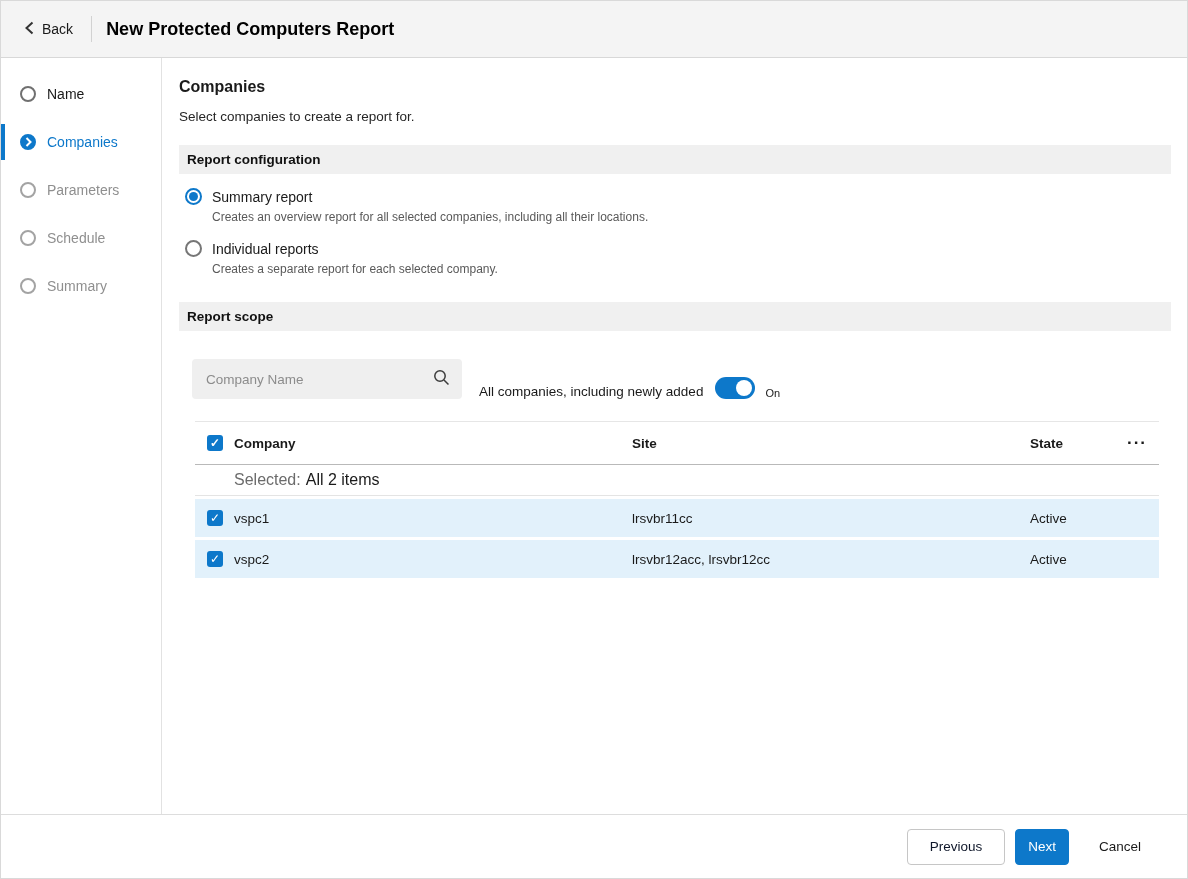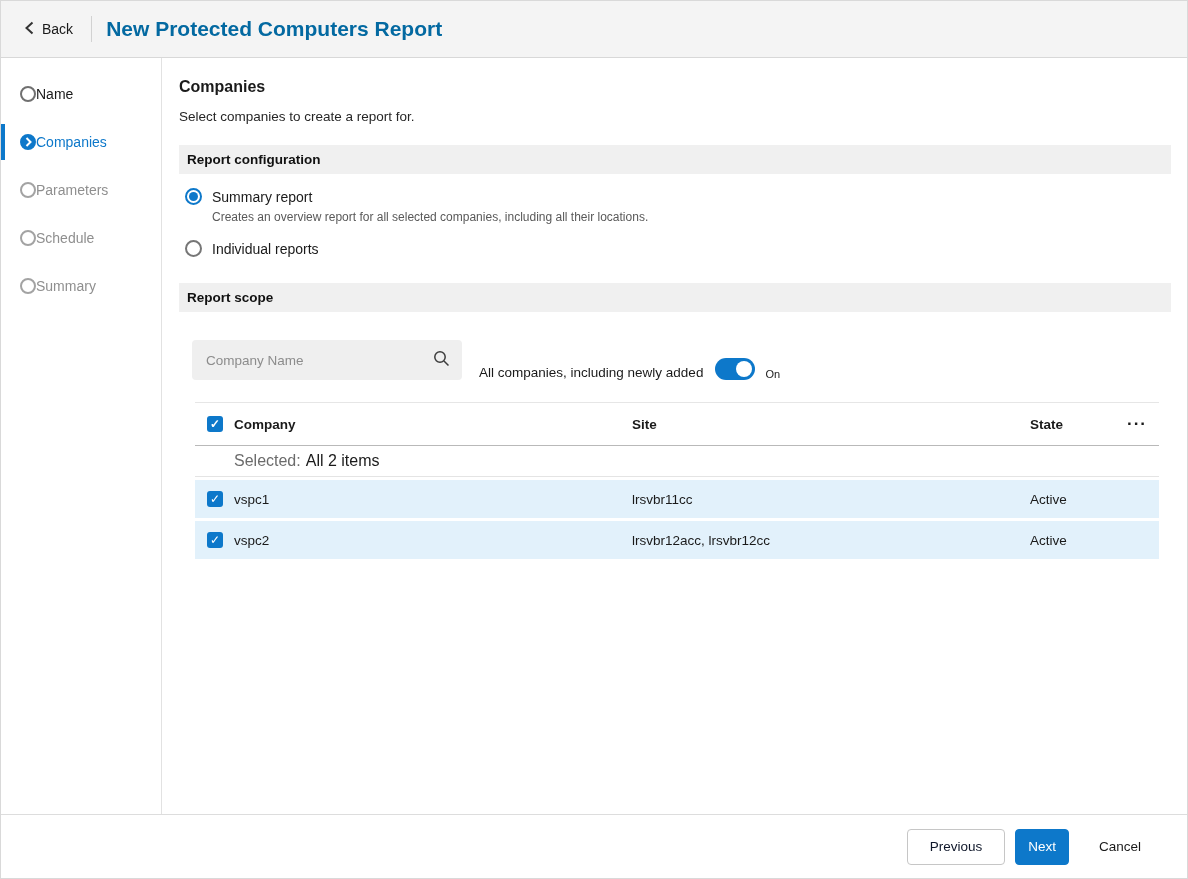--- a/index.html
+++ b/index.html
@@ -19,28 +19,28 @@
     border-bottom: 1px solid #d8d8d8;
     display: flex; align-items: center;
     padding: 0 16px;
   }
   .back-btn {
     display: flex; align-items: center; gap: 8px;
     background: none; border: none; cursor: pointer;
     font-family: inherit; font-size: 14px; color: #1a1a1a; padding: 6px 8px;
   }
   .header-divider { width: 1px; height: 26px; background: #d2d2d2; margin: 0 14px 0 10px; }
-  .page-title { font-size: 21px; font-weight: bold; color: #0369a1; }
+  .page-title { font-size: 18px; font-weight: bold; color: #000000; }
 
   
   .body { flex: 1 1 auto; display: flex; min-height: 0; }
 
   
   .sidebar { width: 161px; flex: 0 0 161px; border-right: 1px solid #e2e2e2; padding-top: 12px; }
-  .step { position: relative; display: flex; align-items: center; height: 48px; padding-left: 19px; cursor: pointer; }
+  .step { position: relative; display: flex; align-items: center; gap: 11px; height: 48px; padding-left: 19px; cursor: pointer; }
   .step-circle {
     width: 16px; height: 16px; border-radius: 50%;
     border: 2px solid #707070; flex: 0 0 16px;
     display: flex; align-items: center; justify-content: center;
   }
   .step-label { font-size: 14px; color: #1a1a1a; }
   .step.upcoming .step-circle { border-color: #a3a3a3; }
   .step.upcoming .step-label { color: #8f8f8f; }
   .step.active .step-circle { background: var(--accent, #0d78ca); border-color: var(--accent, #0d78ca); }
   .step.active .step-label { color: var(--accent, #0d78ca); }
@@ -192,20 +192,21 @@
             <span class="radio-circle"></span>
             <span class="radio-label">Summary report</span>
           </div>
           <div class="radio-desc">Creates an overview report for all selected companies, including all their locations.</div>
         </div>
         <div class="radio-option">
           <div class="radio-row">
             <span class="radio-circle"></span>
             <span class="radio-label">Individual reports</span>
           </div>
+          <div class="radio-desc">Creates a separate report for each selected company.</div>
         </div>
       </div>
 
       <div class="section-bar">
         <span>Report scope</span>
       </div>
 
       <div class="scope-controls">
         <div class="search-box">
           <input type="text" placeholder="Company Name" style="">

